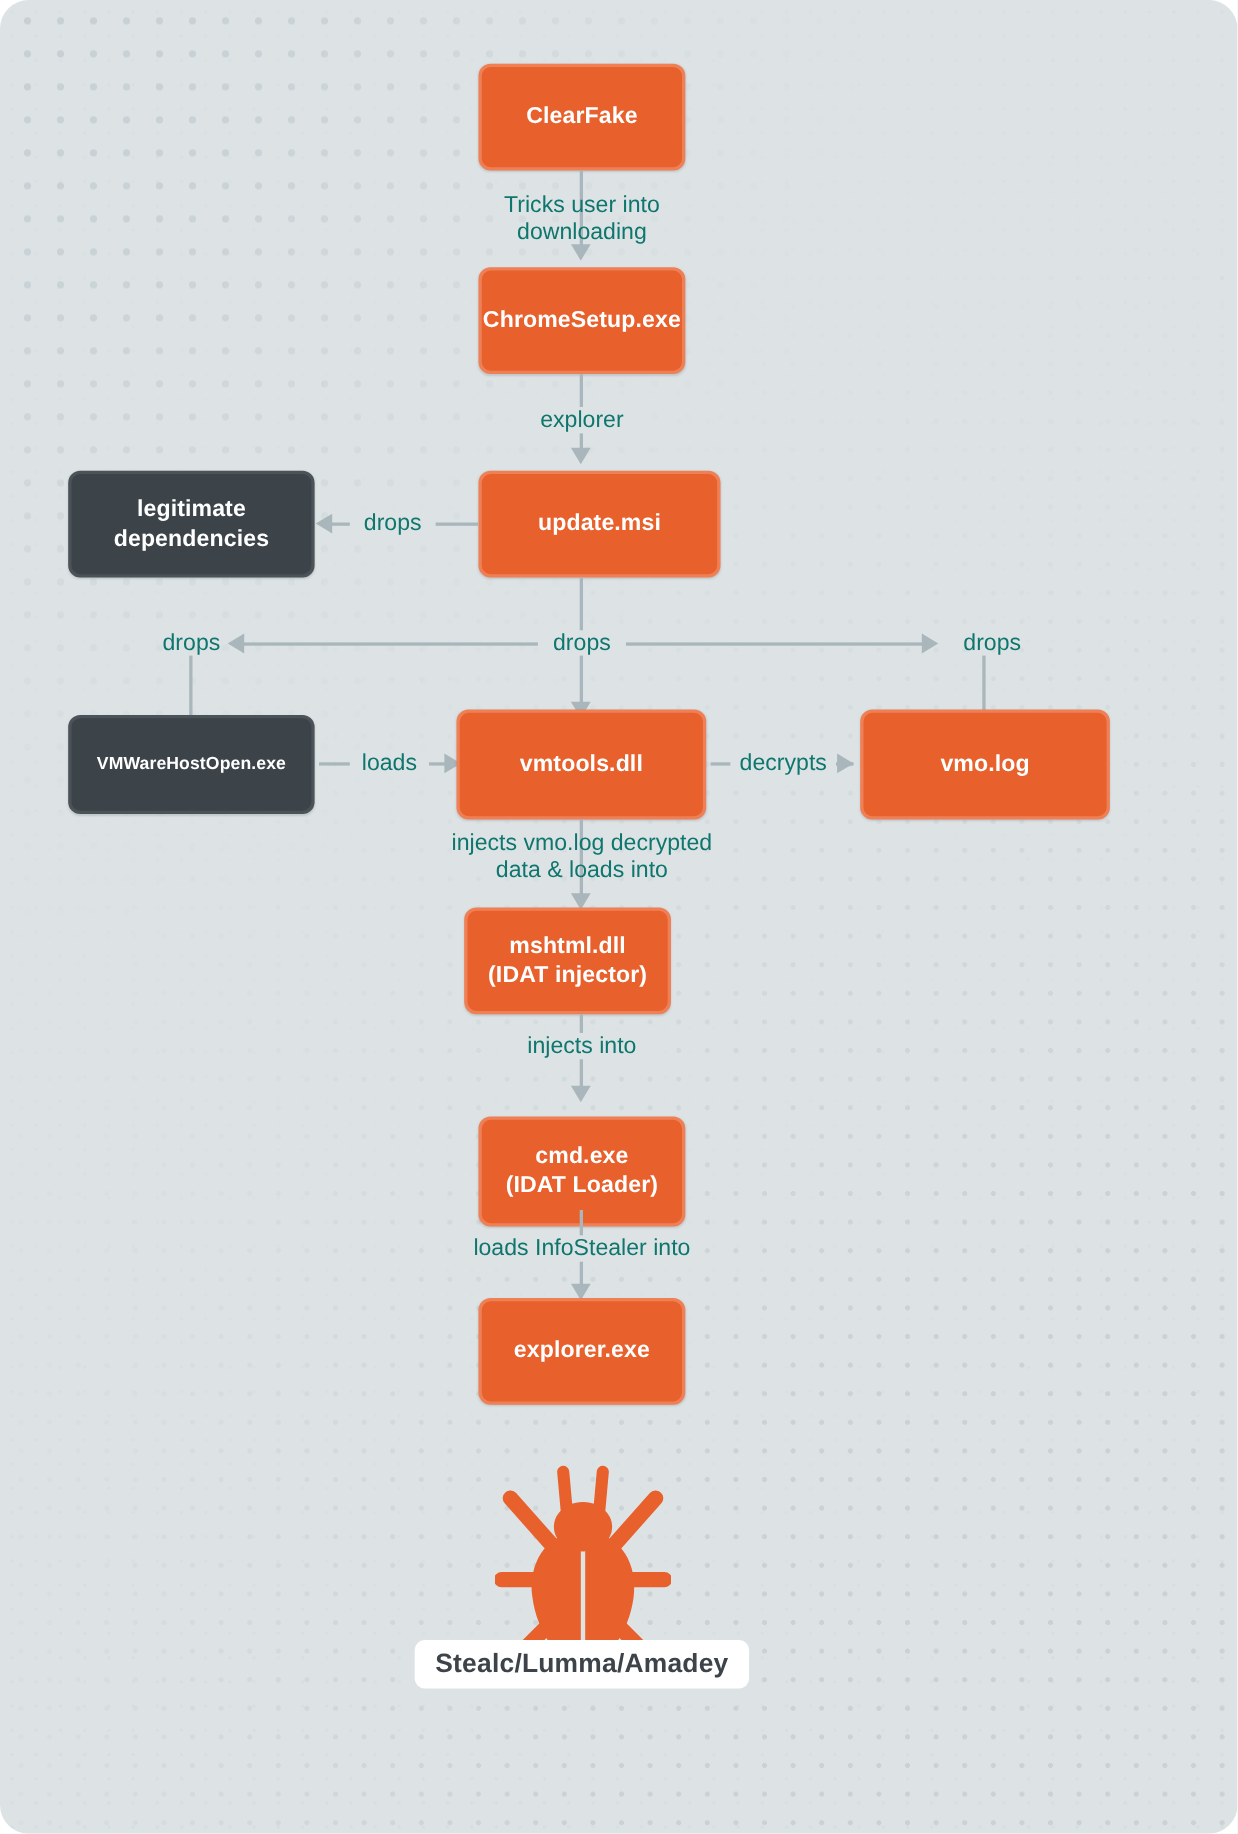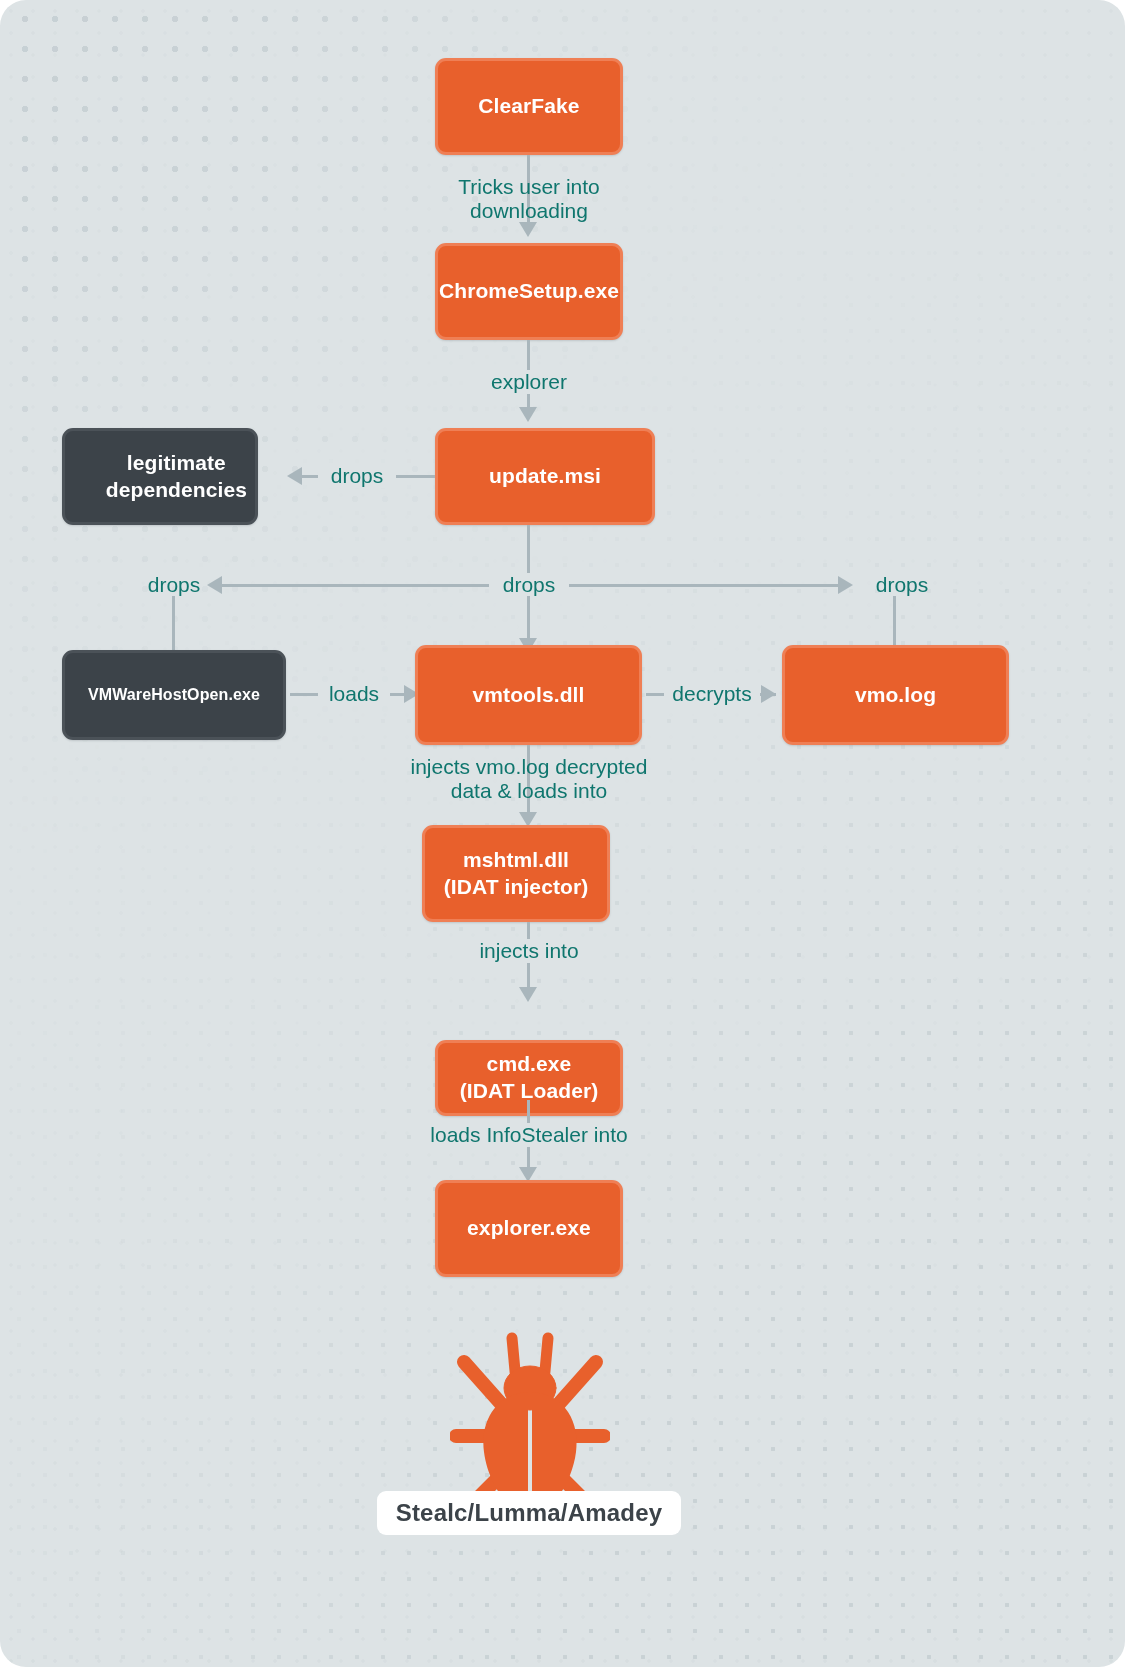--- a/index.html
+++ b/index.html
@@ -170,21 +170,21 @@
     <div class="node orange" style="left:435px; top:428px; width:220px; height:97px;">
       <span>update.msi</span>
     </div>
 
     <div class="hline" style="left:296px; top:475px; width:139px;"></div>
     <div class="arrow-left" style="left:287px; top:467px;"></div>
     <div class="edge-label onLine" style="left:318px; top:464px; width:78px;">
       <span>drops</span>
     </div>
 
-    <div class="node dark" style="left:62px; top:428px; width:196px; height:97px;justify-content:flex-end;">
+    <div class="node dark" style="left:62px; top:428px; width:224px; height:97px;">
       <div>
         <div>legitimate</div>
         <div>dependencies</div>
       </div>
     </div>
 
     <div class="vline" style="left:527px; top:525px; height:60px;"></div>
 
     <div class="hline" style="left:215px; top:584px; width:312px;"></div>
     <div class="arrow-left" style="left:207px; top:576px;"></div>
@@ -243,21 +243,21 @@
         <div>(IDAT injector)</div>
       </div>
     </div>
 
     <div class="vline" style="left:527px; top:922px; height:70px;"></div>
     <div class="arrow-down" style="left:519px; top:987px;"></div>
     <div class="edge-label onLine" style="left:458px; top:939px; width:142px;">
       <span>injects into</span>
     </div>
 
-    <div class="node orange" style="left:435px; top:1040px; width:188px; height:76px;align-items:center;">
+    <div class="node orange" style="left:435px; top:1015px; width:188px; height:100px;align-items:center;">
       <div>
         <div>cmd.exe</div>
         <div>(IDAT Loader)</div>
       </div>
     </div>
 
     <div class="vline" style="left:527px; top:1100px; height:72px;"></div>
     <div class="arrow-down" style="left:519px; top:1167px;"></div>
     <div class="edge-label onLine" style="left:422px; top:1123px; width:214px;">
       <span>loads InfoStealer into</span>

